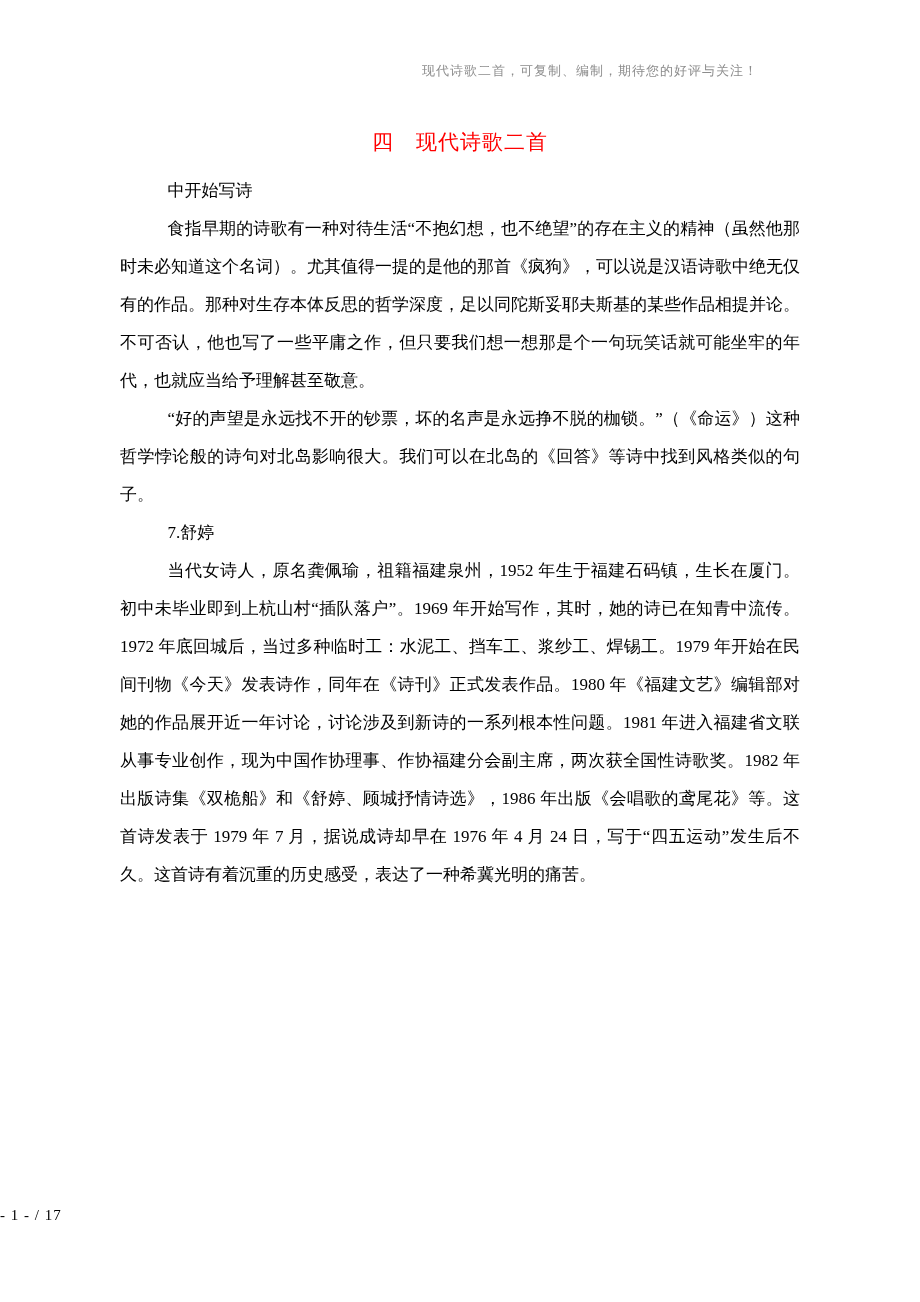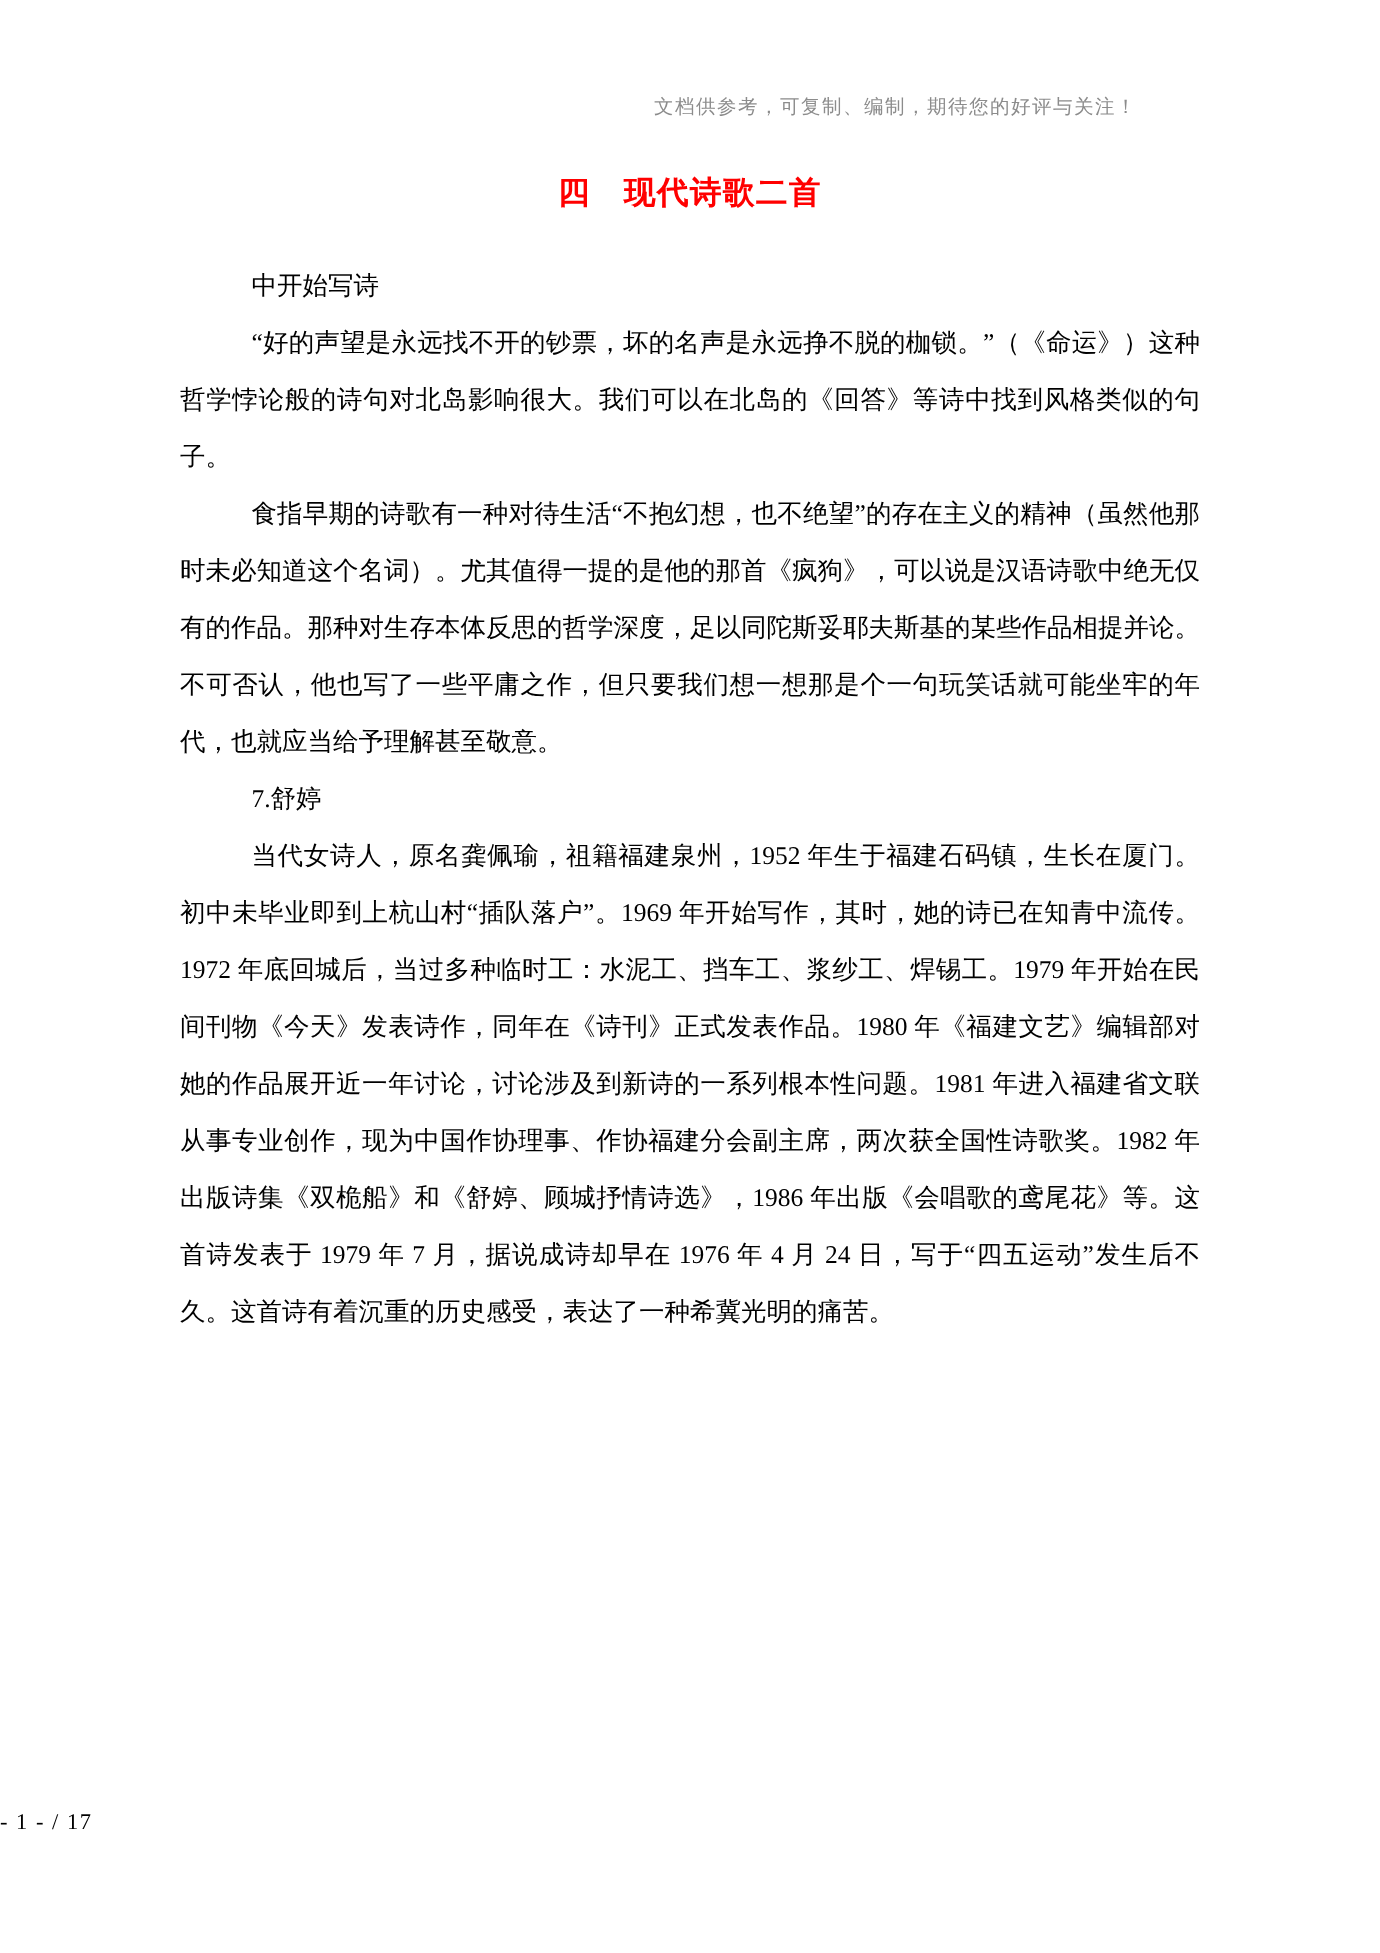--- a/index.html
+++ b/index.html
@@ -27,26 +27,26 @@
     top: 62px;
     left: 0;
     right: 162px;
     text-align: right;
     font-size: 13px;
     letter-spacing: 1px;
     color: var(--header-color);
   }
   .doc-title {
     position: absolute;
-    top: 114px;
+    top: 128px;
     left: 0;
     width: 100%;
     text-align: center;
     font-size: 21px;
-    font-weight: bold;
+    font-weight: normal;
     color: var(--title-color);
     letter-spacing: 1px;
   }
   .doc-body {
     position: absolute;
     top: 172px;
     left: 120px;
     width: 680px;
   }
   .doc-body p {
@@ -65,27 +65,27 @@
     font-size: 15px;
     color: var(--body-color);
     letter-spacing: 1px;
   }
 </style>
 </head>
 <body>
 
 <div class="page">
 
-  <div class="doc-header">文档供参考，可复制、编制，期待您的好评与关注！</div>
+  <div class="doc-header">现代诗歌二首，可复制、编制，期待您的好评与关注！</div>
 
   <h1 class="doc-title">四　现代诗歌二首</h1>
 
   <div class="doc-body">
     <p>中开始写诗</p>
+    <p>食指早期的诗歌有一种对待生活“不抱幻想，也不绝望”的存在主义的精神（虽然他那时未必知道这个名词）。尤其值得一提的是他的那首《疯狗》，可以说是汉语诗歌中绝无仅有的作品。那种对生存本体反思的哲学深度，足以同陀斯妥耶夫斯基的某些作品相提并论。不可否认，他也写了一些平庸之作，但只要我们想一想那是个一句玩笑话就可能坐牢的年代，也就应当给予理解甚至敬意。</p>
     <p>“好的声望是永远找不开的钞票，坏的名声是永远挣不脱的枷锁。”（《命运》）这种哲学悖论般的诗句对北岛影响很大。我们可以在北岛的《回答》等诗中找到风格类似的句子。</p>
-    <p>食指早期的诗歌有一种对待生活“不抱幻想，也不绝望”的存在主义的精神（虽然他那时未必知道这个名词）。尤其值得一提的是他的那首《疯狗》，可以说是汉语诗歌中绝无仅有的作品。那种对生存本体反思的哲学深度，足以同陀斯妥耶夫斯基的某些作品相提并论。不可否认，他也写了一些平庸之作，但只要我们想一想那是个一句玩笑话就可能坐牢的年代，也就应当给予理解甚至敬意。</p>
     <p>7.舒婷</p>
     <p>当代女诗人，原名龚佩瑜，祖籍福建泉州，1952 年生于福建石码镇，生长在厦门。初中未毕业即到上杭山村“插队落户”。1969 年开始写作，其时，她的诗已在知青中流传。1972 年底回城后，当过多种临时工：水泥工、挡车工、浆纱工、焊锡工。1979 年开始在民间刊物《今天》发表诗作，同年在《诗刊》正式发表作品。1980 年《福建文艺》编辑部对她的作品展开近一年讨论，讨论涉及到新诗的一系列根本性问题。1981 年进入福建省文联从事专业创作，现为中国作协理事、作协福建分会副主席，两次获全国性诗歌奖。1982 年出版诗集《双桅船》和《舒婷、顾城抒情诗选》，1986 年出版《会唱歌的鸢尾花》等。这首诗发表于 1979 年 7 月，据说成诗却早在 1976 年 4 月 24 日，写于“四五运动”发生后不久。这首诗有着沉重的历史感受，表达了一种希冀光明的痛苦。</p>
   </div>
 
   <div class="doc-footer">- 1 - / 17</div>
 
 </div>
 
 </body></html>

